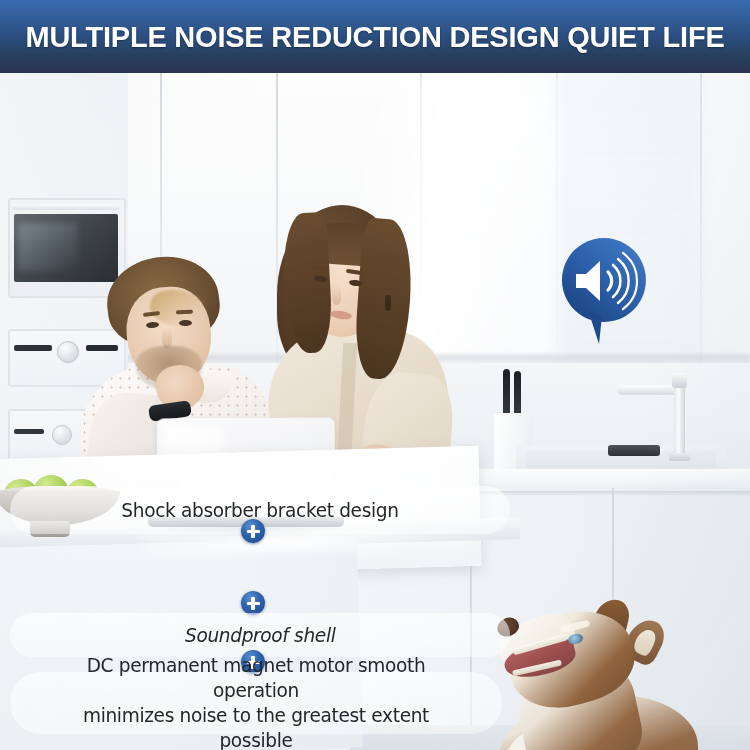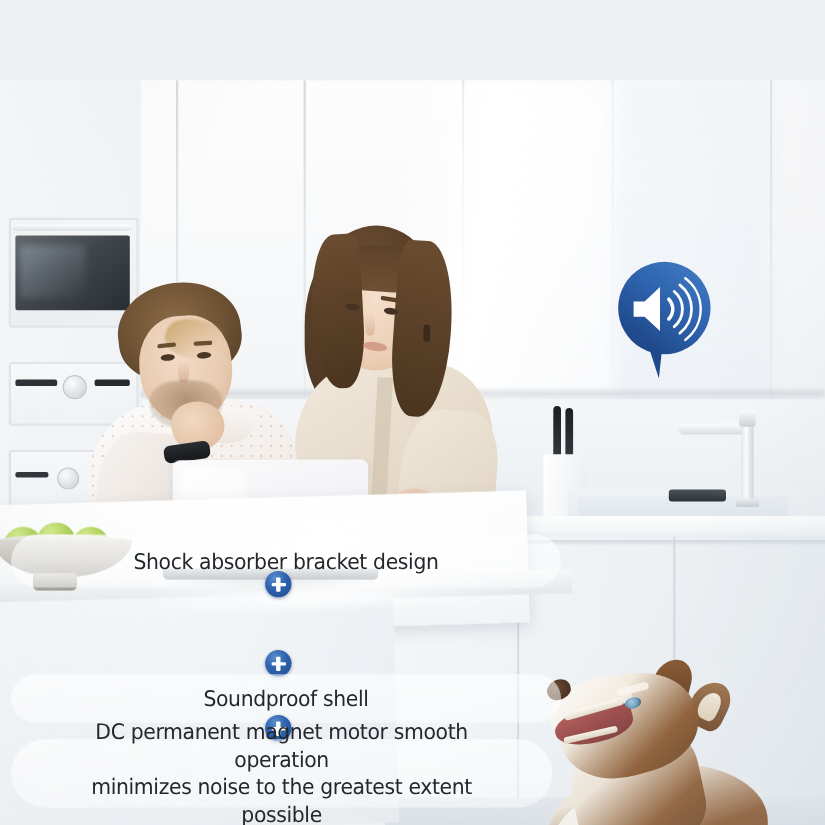--- a/index.html
+++ b/index.html
@@ -519,21 +519,21 @@
   }
   .pill-text {
     color:#24262b; font-size:19.5px; line-height:25px;
     font-family:"DejaVu Sans", sans-serif;
     letter-spacing:-0.35px;
     transform:scaleX(0.95); transform-origin:center;
     padding:0 26px; white-space:pre-line;
   }
   #pill-1 { top:486px; width:500px; height:48px; }
   #pill-2 { top:538px; width:500px; height:62px; }
-  #pill-3 { top:613px; width:500px; height:44px; }
+  #pill-3 { top:613px; width:500px; height:44px;font-style:italic; }
   #pill-4 { top:672px; width:492px; height:62px; }
 
   .plus-badge {
     position:absolute; left:241px; width:24px; height:24px;
     border-radius:50%;
     background:radial-gradient(circle at 38% 28%,#5a8fd0 0%,#2f63ad 42%,#1d4b8f 100%);
     box-shadow:0 1px 3px rgba(20,45,90,.45);
     pointer-events:auto;
   }
   .plus-badge::before, .plus-badge::after {
@@ -549,20 +549,23 @@
   #vignette {
     left:0; top:0; width:750px; height:677px; pointer-events:none;
     background:radial-gradient(ellipse at 50% 42%,rgba(255,255,255,0) 52%,rgba(190,198,208,.18) 100%);
   }
 </style>
 </head>
 <body>
 
 <div id="page">
 
+  <div id="header">
+    <div id="header-title">MULTIPLE NOISE REDUCTION DESIGN QUIET LIFE</div>
+  </div>
 
   <div id="scene">
 
     <div class="ph" id="wall-upper"></div>
     <div class="ph cab-seam" style="left:160px"></div>
     <div class="ph cab-seam" style="left:276px"></div>
     <div class="ph cab-seam" style="left:420px"></div>
     <div class="ph cab-seam" style="left:556px"></div>
     <div class="ph cab-seam" style="left:700px"></div>
     <div class="ph" id="cab-glow-1"></div>

